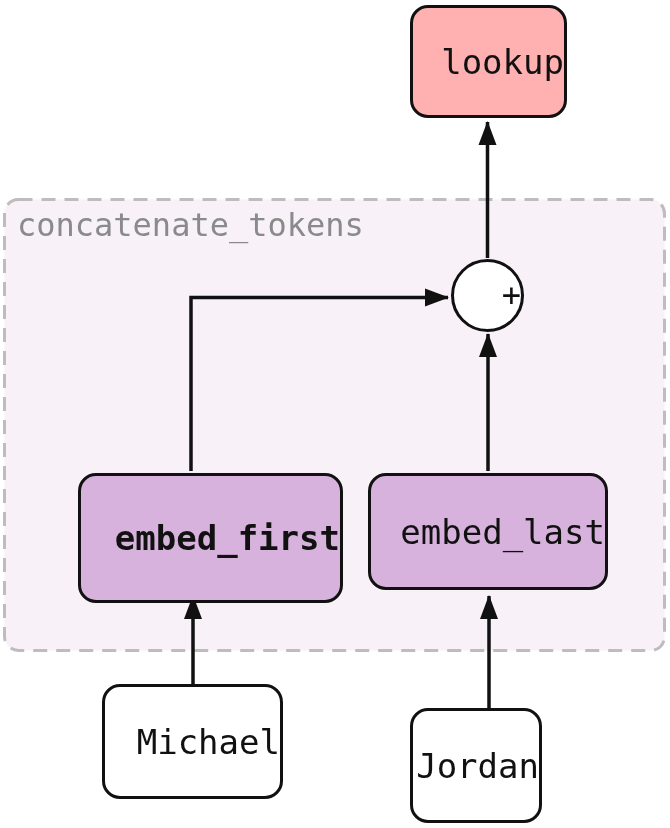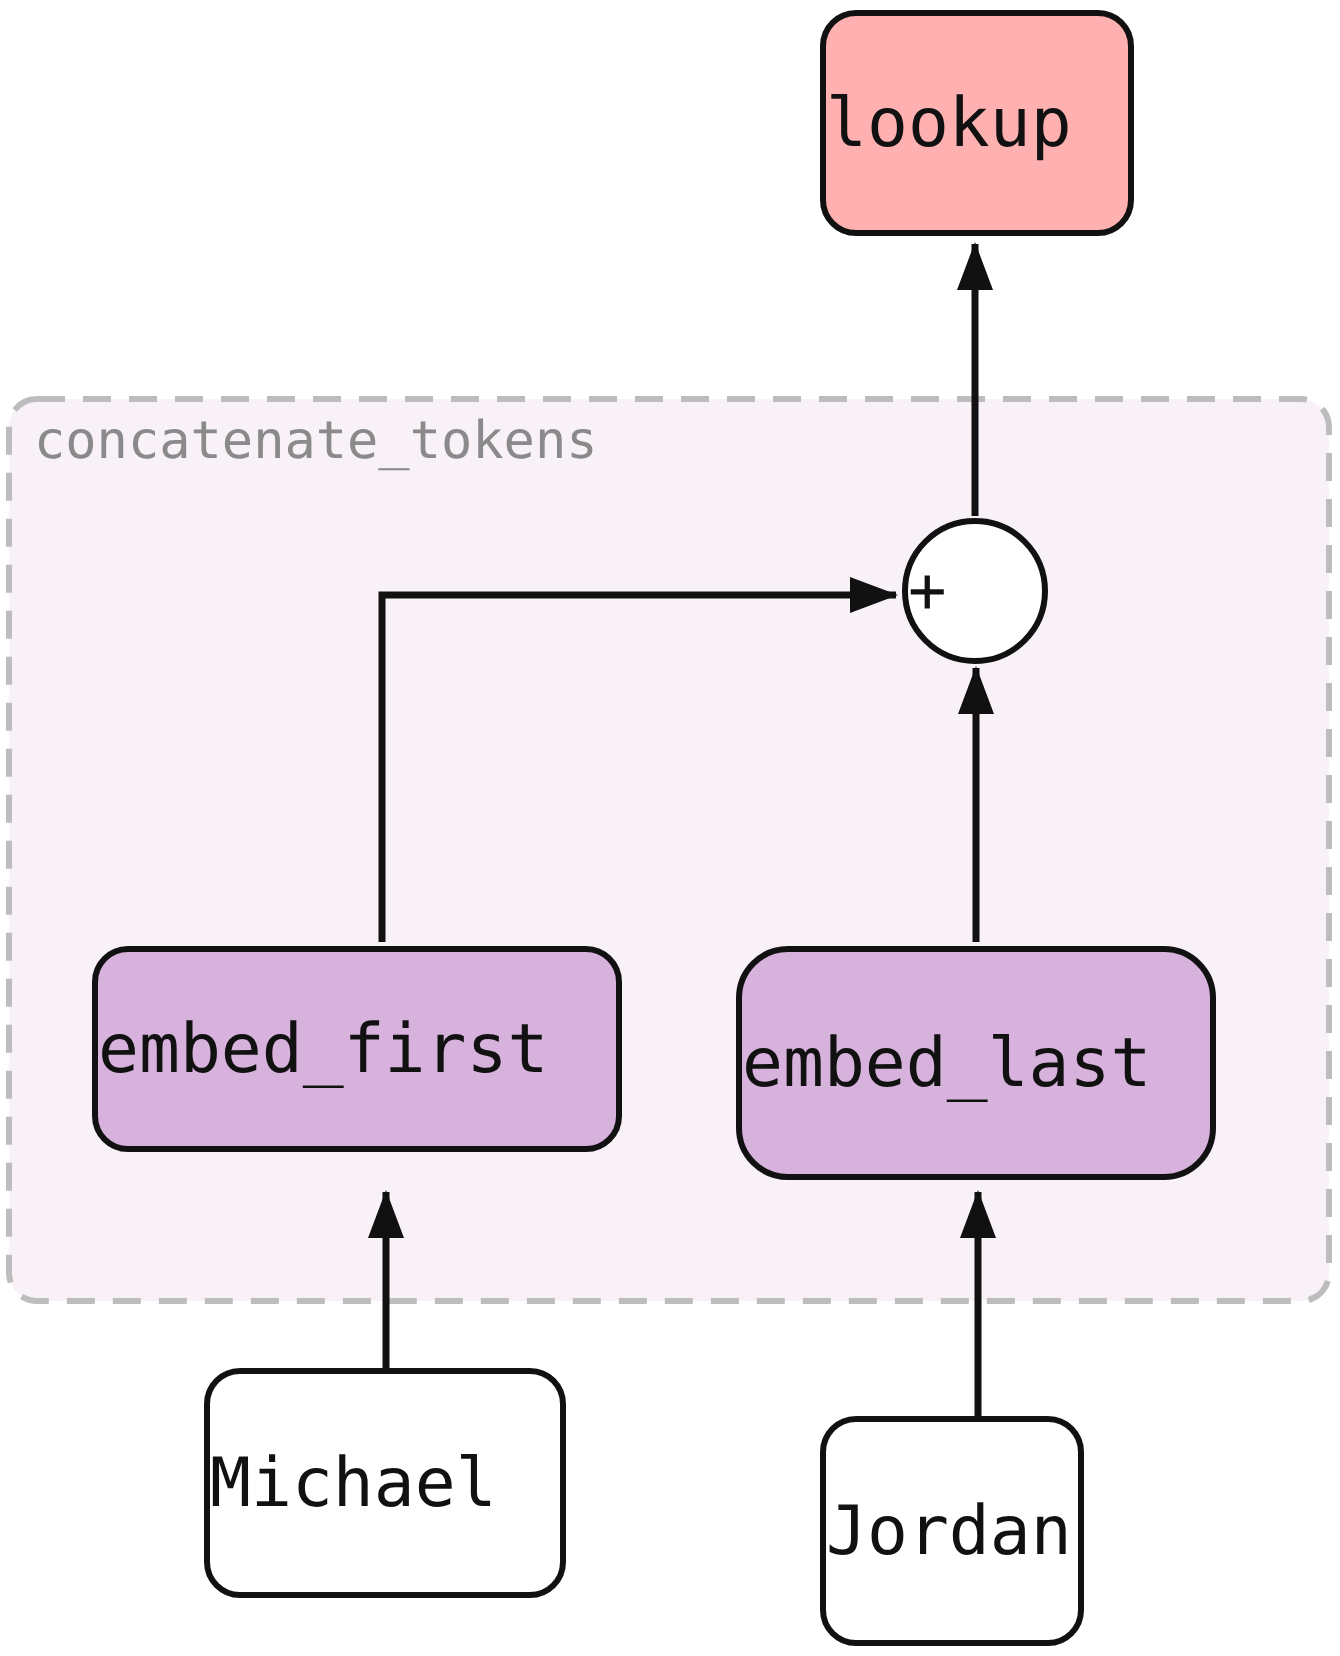--- a/index.html
+++ b/index.html
@@ -40,40 +40,40 @@
   .edge {
     fill: none;
     stroke: var(--arrow);
     stroke-width: 3.5;
     stroke-linejoin: miter;
   }
   .arrowhead { fill: var(--arrow); }
   .group-label {
     position: absolute;
     left: 17px; top: 206px;
-    font-size: 26px;
+    font-size: 32px;
     color: var(--group-label);
     z-index: 2;
     white-space: nowrap;
   }
   .node {
     position: absolute;
     z-index: 2;
     display: flex;
     align-items: center;
-    justify-content: flex-start;
+    justify-content: flex-end;
     border: 3px solid var(--node-border);
     border-radius: 18px;
     font-size: 34px;
     color: var(--text);
     white-space: nowrap;
   }
   .node-lookup   { left: 410px; top: 5px;   width: 157px; height: 113px; background: var(--lookup-fill); }
-  .node-embed-first { left: 46px;  top: 473px; width: 265px; height: 103px; background: var(--embed-fill); }
-  .node-embed-last  { left: 368px; top: 473px; width: 240px; height: 117px; background: var(--embed-fill); border-radius: 26px; }
+  .node-embed-first { left: 78px;  top: 473px; width: 265px; height: 130px; background: var(--embed-fill); font-weight: bold; }
+  .node-embed-last  { left: 368px; top: 473px; width: 240px; height: 117px; background: var(--embed-fill); }
   .node-michael  { left: 102px; top: 684px; width: 181px; height: 115px; background: var(--input-fill); }
   .node-jordan   { left: 410px; top: 708px; width: 132px; height: 115px; background: var(--input-fill); }
   .node-plus {
     left: 451px; top: 259px;
     width: 73px; height: 73px;
     border-radius: 50%;
     background: #ffffff;
     font-size: 32px;
     padding-bottom: 2px;
   }

